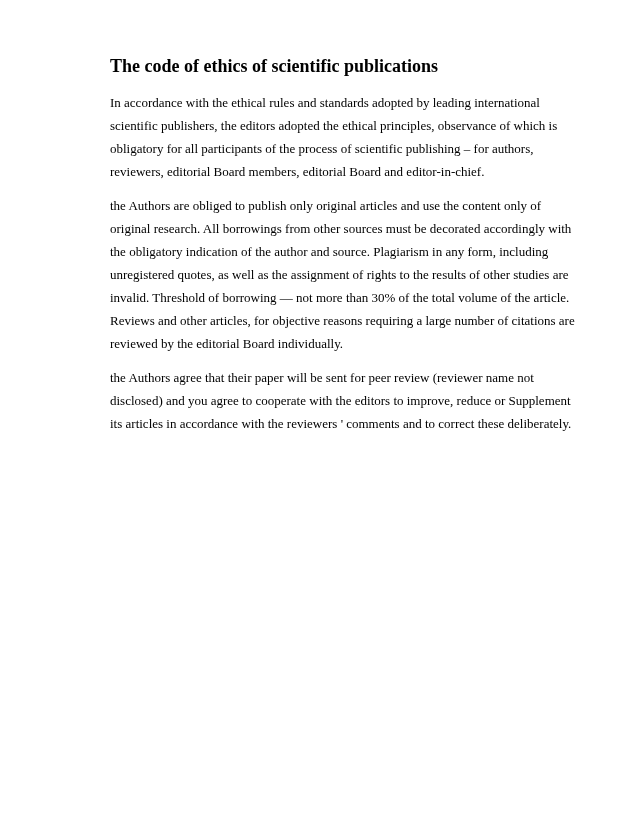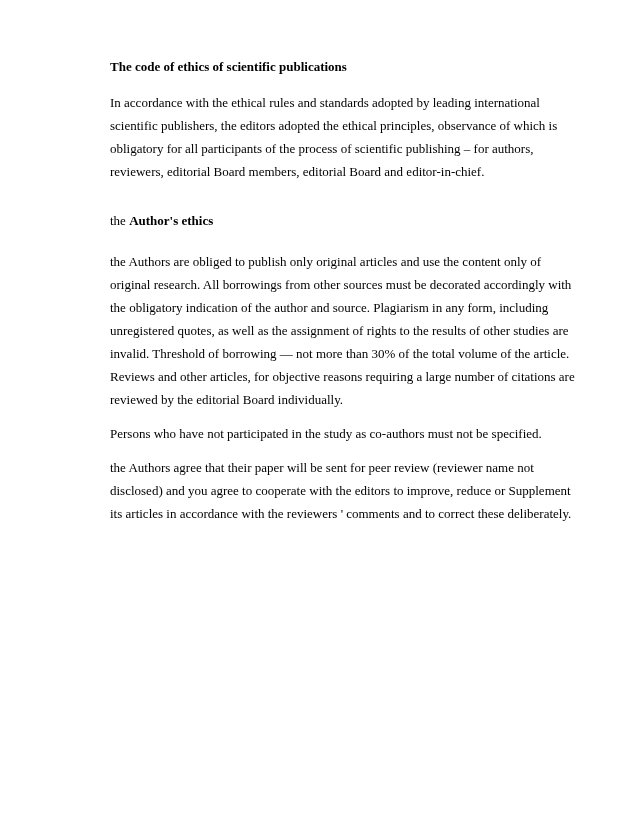--- a/index.html
+++ b/index.html
@@ -21,21 +21,21 @@
     position: absolute;
     top: 55px;
     left: 110px;
     width: 472px;
     font-size: 13px;
     line-height: 23px;
     text-align: left;
   }
   .doc-title {
     font-weight: bold;
-    font-size: 13px;
+    font-size: 18px;
     line-height: 23px;
     margin-bottom: 13px;
   }
   .content p {
     margin-bottom: 11px;
   }
   .section-heading {
     margin-top: 26px;
     margin-bottom: 18px;
   }
@@ -46,25 +46,23 @@
 </head>
 <body>
 
 <div class="page">
   <div class="content">
 
     <div class="doc-title">The code of ethics of scientific publications</div>
 
     <p>In accordance with the ethical rules and standards adopted by leading international scientific publishers, the editors adopted the ethical principles, observance of which is obligatory for all participants of the process of scientific publishing – for authors, reviewers, editorial Board members, editorial Board and editor-in-chief.</p>
 
-    <div class="section-heading"><span>the </span><span class="bold">Author's ethics</span></div>
 
     <p>the Authors are obliged to publish only original articles and use the content only of original research. All borrowings from other sources must be decorated accordingly with the obligatory indication of the author and source. Plagiarism in any form, including unregistered quotes, as well as the assignment of rights to the results of other studies are invalid. Threshold of borrowing — not more than 30% of the total volume of the article. Reviews and other articles, for objective reasons requiring a large number of citations are reviewed by the editorial Board individually.</p>
 
-    <p>Persons who have not participated in the study as co-authors must not be specified.</p>
 
 
 
 
 
     <p>the Authors agree that their paper will be sent for peer review (reviewer name not disclosed) and you agree to cooperate with the editors to improve, reduce or Supplement its articles in accordance with the reviewers ' comments and to correct these deliberately.</p>
 
   </div>
 </div>
 

